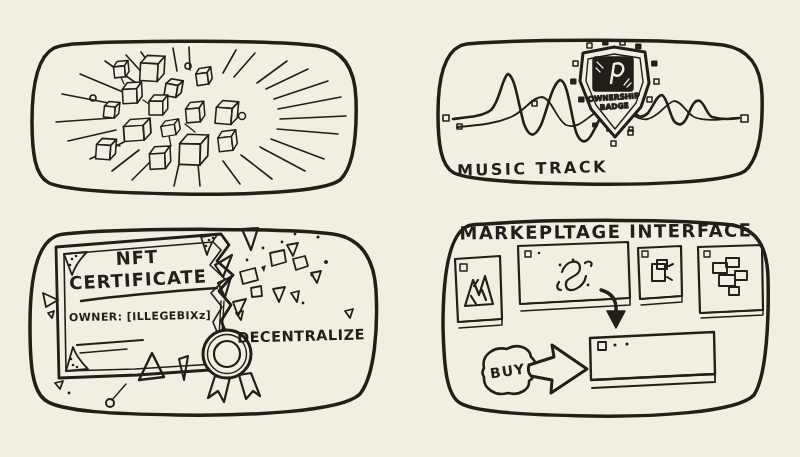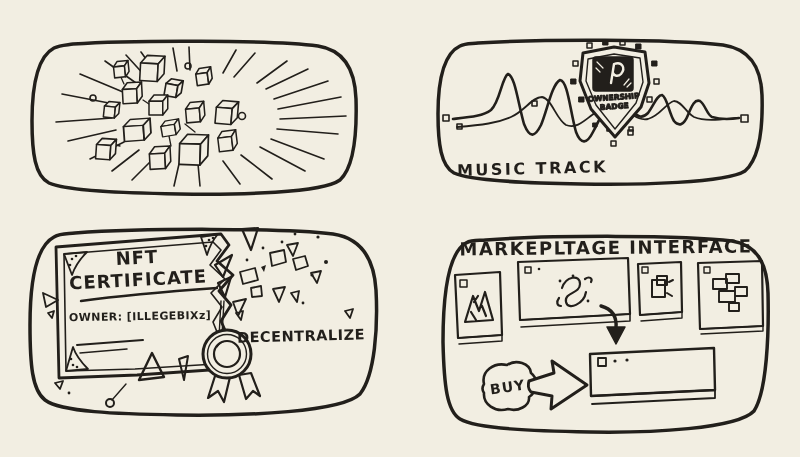--- a/index.html
+++ b/index.html
@@ -145,21 +145,21 @@
       </g>
     </svg>
     <div class="label lbl-cert-title">
       <div>NFT</div>
       <div>CERTIFICATE</div>
     </div>
     <div class="label lbl-owner">OWNER: [ILLEGEBIXz]</div>
     <div class="label lbl-decentralize">DECENTRALIZE</div>
   </div>
 
-  <div class="panel" style="left:438px;top:232px;width:335px;height:210px;">
+  <div class="panel" style="left:438px;top:216px;width:335px;height:210px;">
     <svg width="335" height="210" viewBox="0 0 335 210">
       <g fill="none" stroke="#221f1b" stroke-linecap="round" stroke-linejoin="round">
         <path stroke-width="3.5" d="M48,8 C112,3 248,3 294,9 C319,13 329,31 330,61 C331,101 329,159 316,179 C299,197 212,201 152,200 C96,199 39,197 22,187 C9,179 6,154 5,110 C5,65 10,21 28,11 C35,7 42,9 48,8 Z"></path>
         <g>
           <path stroke-width="2.2" d="M17,43 L62,40 L64,103 L20,106 Z"></path>
           <path stroke-width="1.5" d="M20,106 L64,103 L64,109 L21,112"></path>
           <path stroke-width="1.5" d="M22,48 h7 v7 h-7 Z"></path>
           <path stroke-width="2.2" d="M27,90 L35,64 L41,79 L47,60 L55,88 Z M33,80 L38,88 M44,74 L48,84 M36,70 L40,64"></path>
         </g>
         <g>

